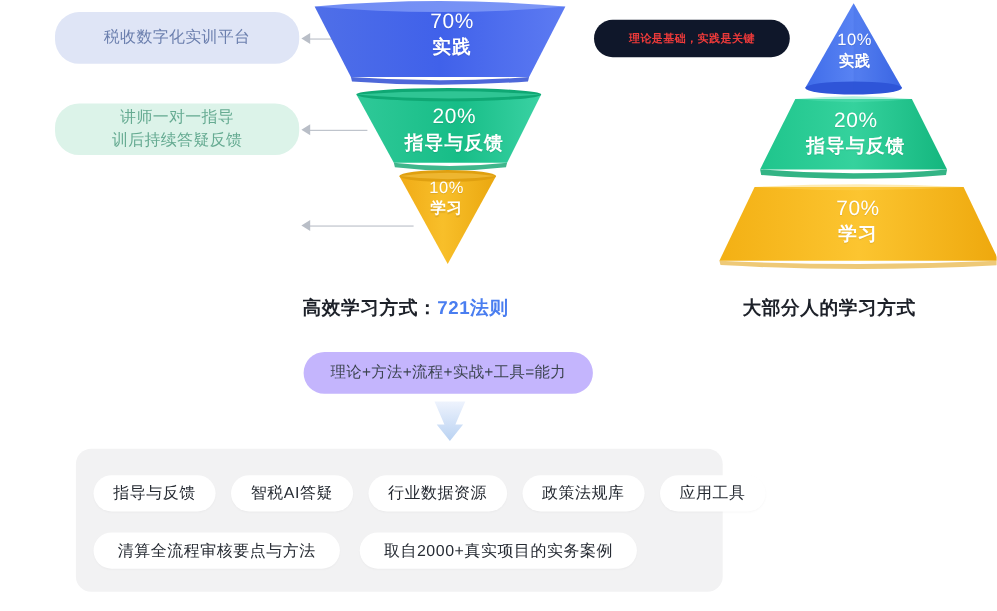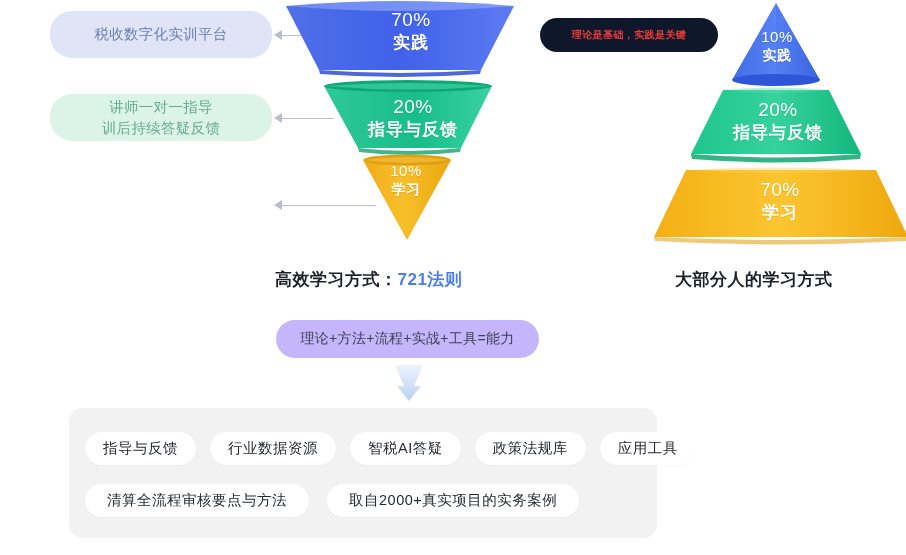--- a/index.html
+++ b/index.html
@@ -271,22 +271,22 @@
         <stop offset="100%" stop-color="#b9d2f2"></stop>
       </linearGradient>
     </defs>
     <path d="M3,1 L31,1 L22,22 L29,22 L17,37 L5,22 L12,22 Z" fill="url(#arrG)"></path>
   </svg>
 
   <div id="bottom-card">
 
     <div class="tag-row" id="tag-row-0">
       <span class="tag">指导与反馈</span>
+      <span class="tag">智税AI答疑</span>
       <span class="tag">行业数据资源</span>
-      <span class="tag">智税AI答疑</span>
       <span class="tag">政策法规库</span>
       <span class="tag">应用工具</span>
     </div>
 
     <div class="tag-row" id="tag-row-1">
       <span class="tag wide">清算全流程审核要点与方法</span>
       <span class="tag wide">取自2000+真实项目的实务案例</span>
     </div>
 
   </div>

